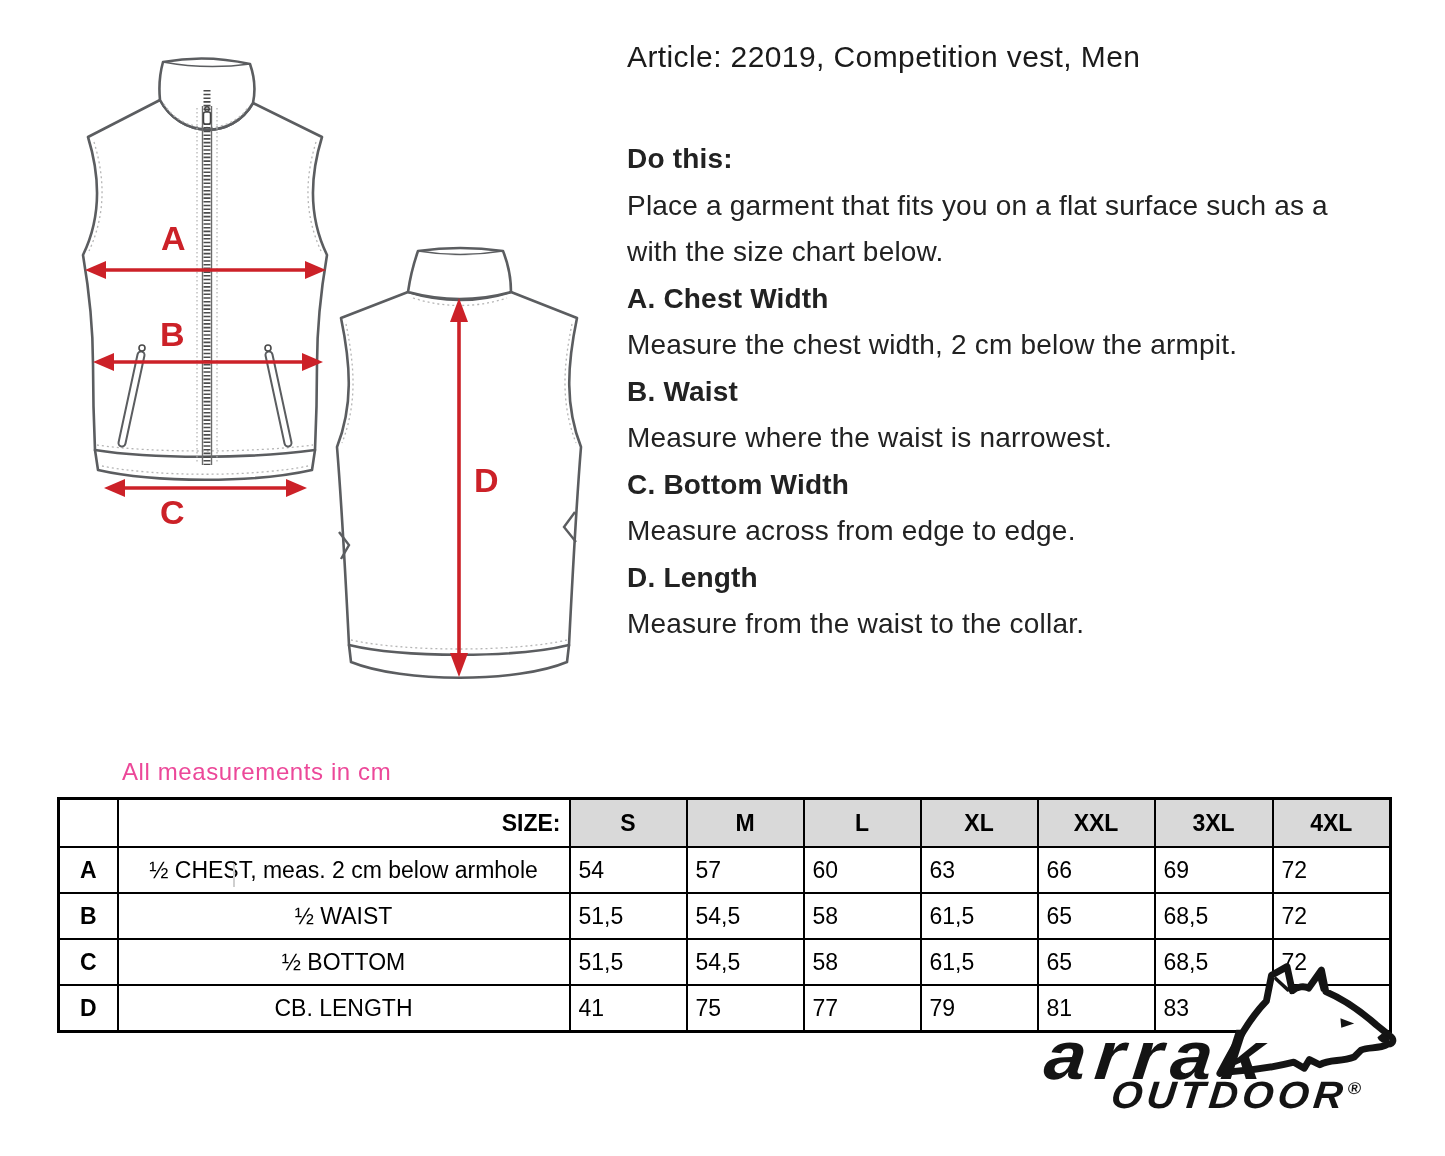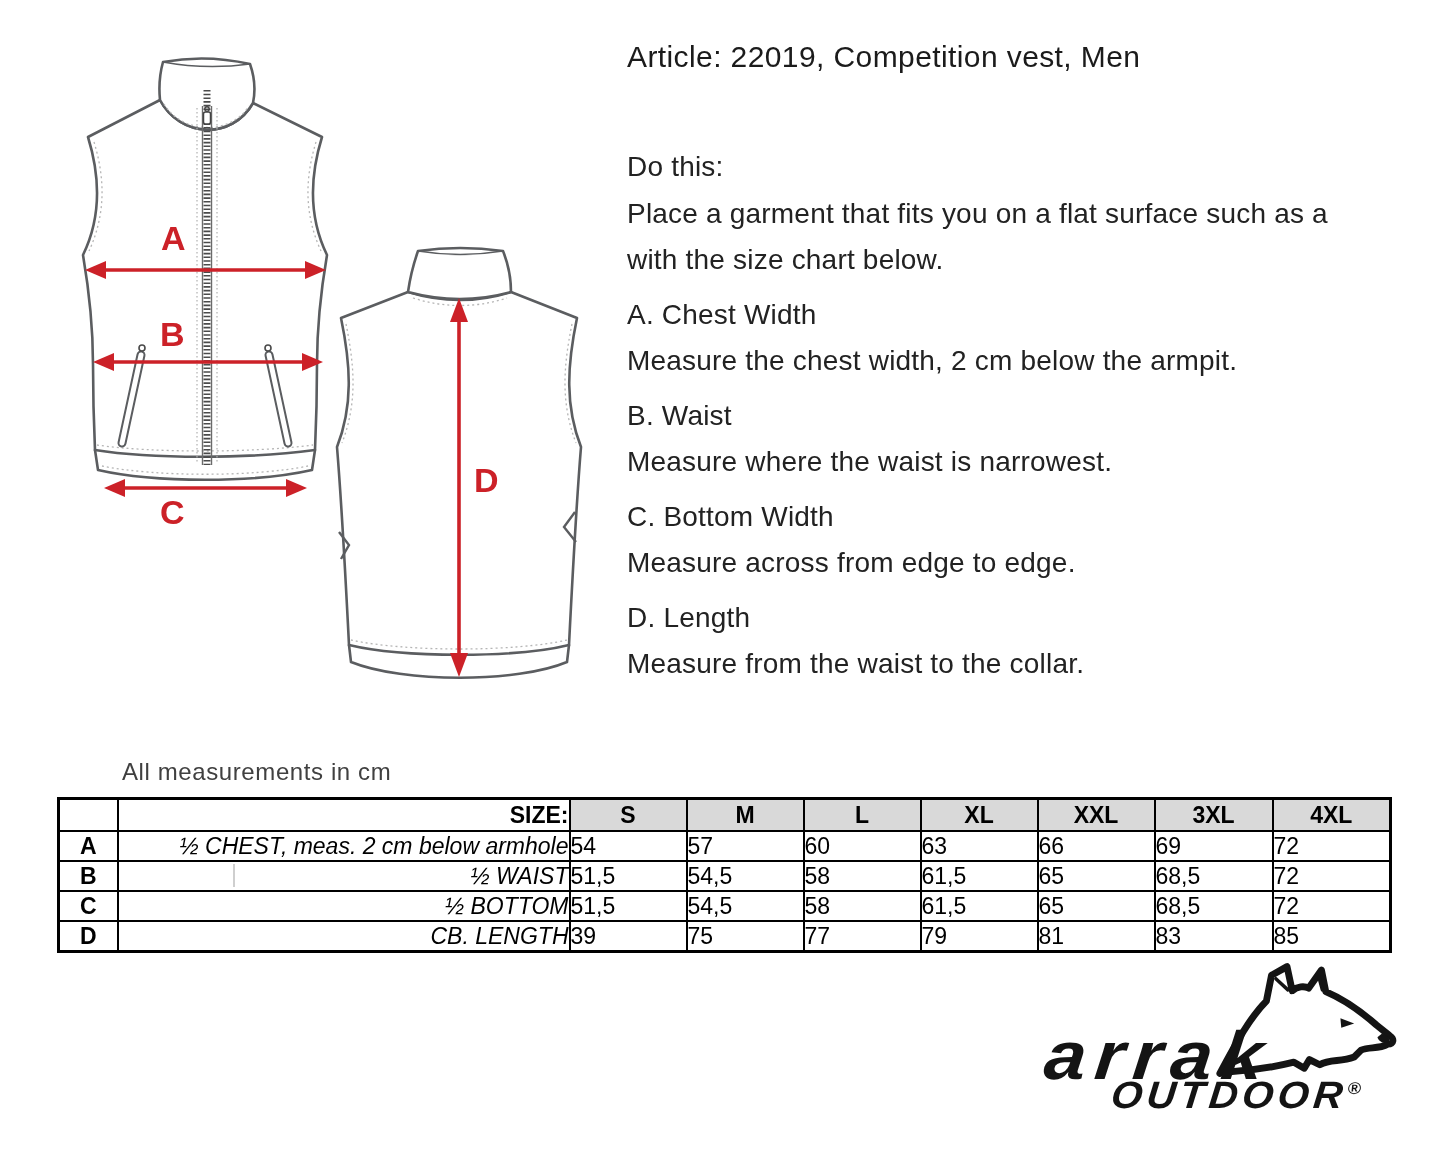--- a/index.html
+++ b/index.html
@@ -5,33 +5,33 @@
   html,body{margin:0;padding:0;background:#fff;}
   #canvas{position:relative;width:1445px;height:1156px;background:#ffffff;overflow:hidden;
           font-family:"Liberation Sans",sans-serif;}
   .abs{position:absolute;}
 
   
   .title{left:627px;top:40px;font-size:30px;font-weight:500;color:#1b1b1b;
          letter-spacing:.4px;white-space:nowrap;}
   .lines{left:627px;top:136px;font-size:28px;line-height:46.5px;color:#222;
          letter-spacing:.2px;white-space:nowrap;}
-  .lines .hd{font-weight:400;margin-top:8px;}
-
-  
-  .caption{left:122px;top:758px;font-size:24px;color:#404040;letter-spacing:.6px;white-space:nowrap;}
+  .lines .hd{font-weight:700;}
+
+  
+  .caption{left:122px;top:758px;font-size:24px;color:#ec4899;letter-spacing:.6px;white-space:nowrap;}
   table.size{position:absolute;left:57px;top:797px;border-collapse:collapse;table-layout:fixed;
              font-size:23px;color:#000;border:3px solid #000;}
-  table.size td{border:2px solid #000;padding:0;vertical-align:middle;height:28px;overflow:hidden;white-space:nowrap;}
+  table.size td{border:2px solid #000;padding:8px;vertical-align:middle;height:28px;overflow:hidden;white-space:nowrap;}
   table.size tr.hdr td{height:30px;}
   td.c-corner{background:#fff;}
   td.c-sizelabel{text-align:right;font-weight:700;padding-right:10px;}
   td.c-size{background:#d9d9d9;text-align:center;font-weight:700;}
   td.c-letter{text-align:center;font-weight:700;}
-  td.c-name{text-align:right;padding-left:8px;font-style:italic;}
+  td.c-name{text-align:center;padding-left:8px;}
   td.c-val{text-align:left;}
   .cursor-artifact{left:233px;top:864px;width:2px;height:23px;background:#cfcfcf;}
 
   
   .vest-line{fill:#ffffff;stroke:#5b5d60;stroke-width:2.6;stroke-linejoin:round;stroke-linecap:round;}
   .seam{fill:none;stroke:#b5b5b5;stroke-width:1.3;stroke-dasharray:2 3;}
   .arrow-line{stroke:#cc2128;stroke-width:3.6;}
   .arrow-head{fill:#cc2128;stroke:none;}
   .dim-label{fill:#cc2128;font-family:"Liberation Sans",sans-serif;font-size:34px;font-weight:700;}
 
@@ -219,21 +219,21 @@
       <td class="c-val">54,5</td>
       <td class="c-val">58</td>
       <td class="c-val">61,5</td>
       <td class="c-val">65</td>
       <td class="c-val">68,5</td>
       <td class="c-val">72</td>
     </tr>
     <tr>
       <td class="c-letter">D</td>
       <td class="c-name">CB. LENGTH</td>
-      <td class="c-val">39</td>
+      <td class="c-val">41</td>
       <td class="c-val">75</td>
       <td class="c-val">77</td>
       <td class="c-val">79</td>
       <td class="c-val">81</td>
       <td class="c-val">83</td>
       <td class="c-val">85</td>
     </tr>
   </tbody>
     </table>
   <div class="abs cursor-artifact"></div>

